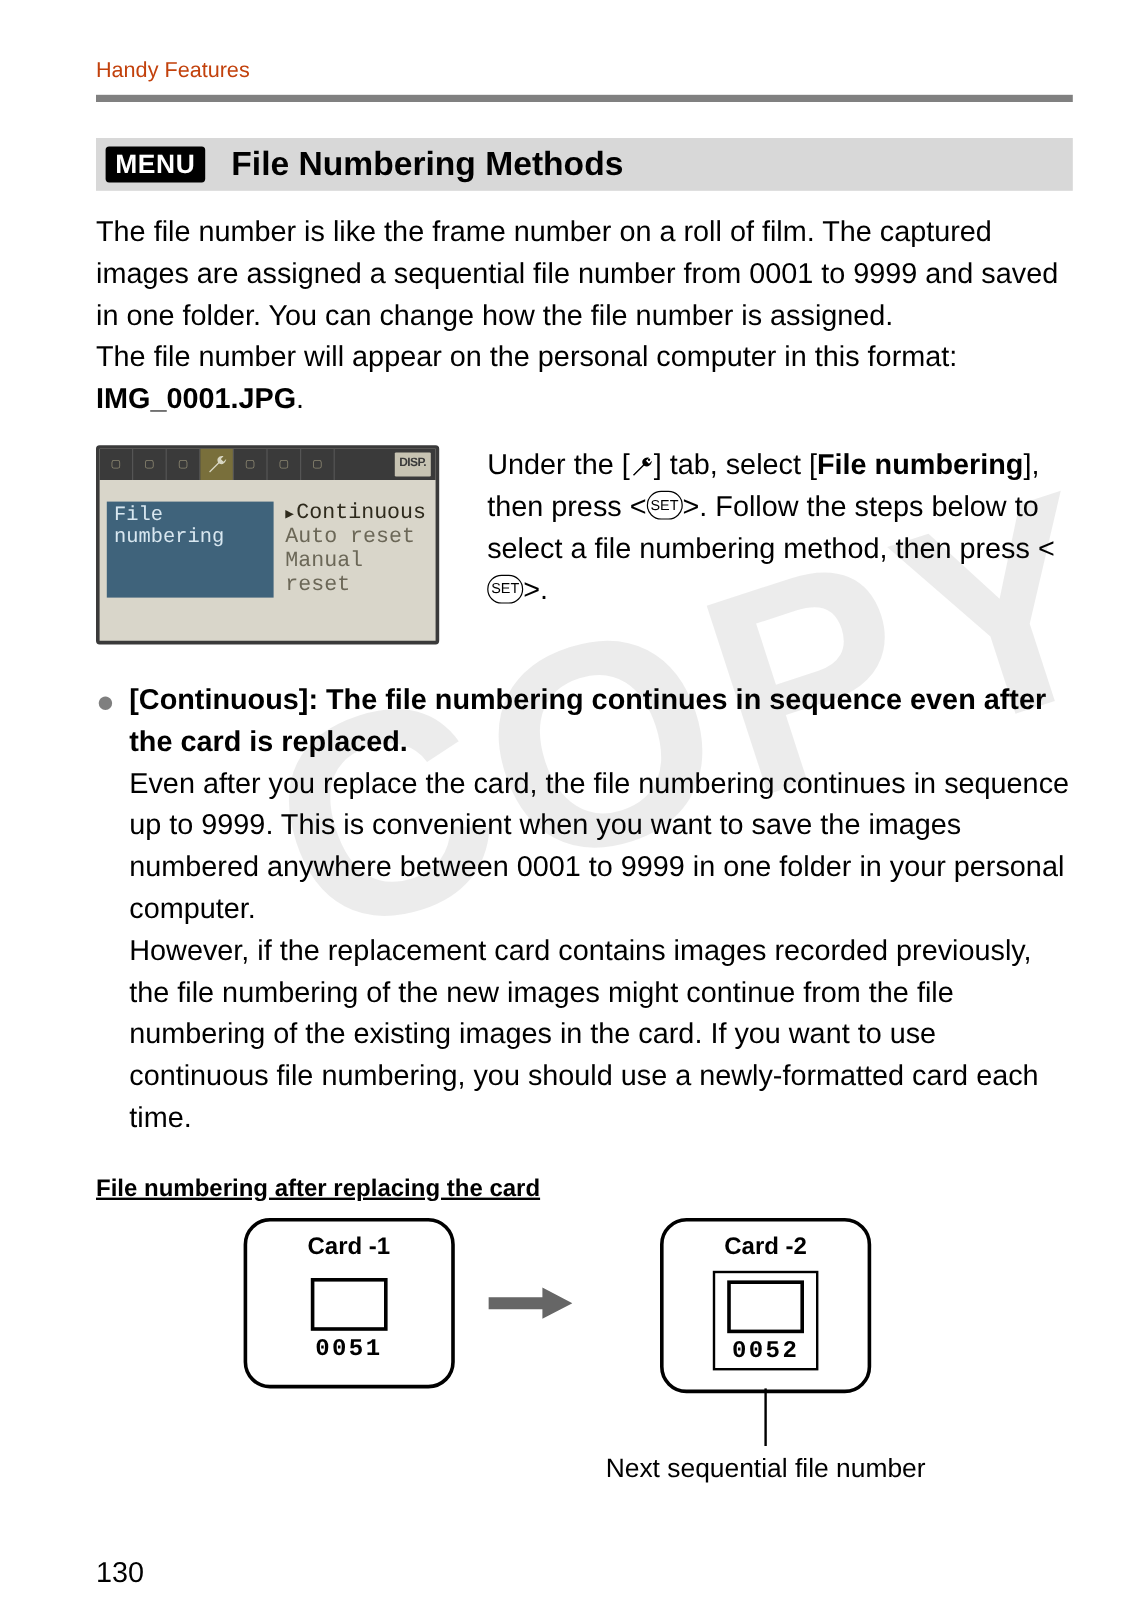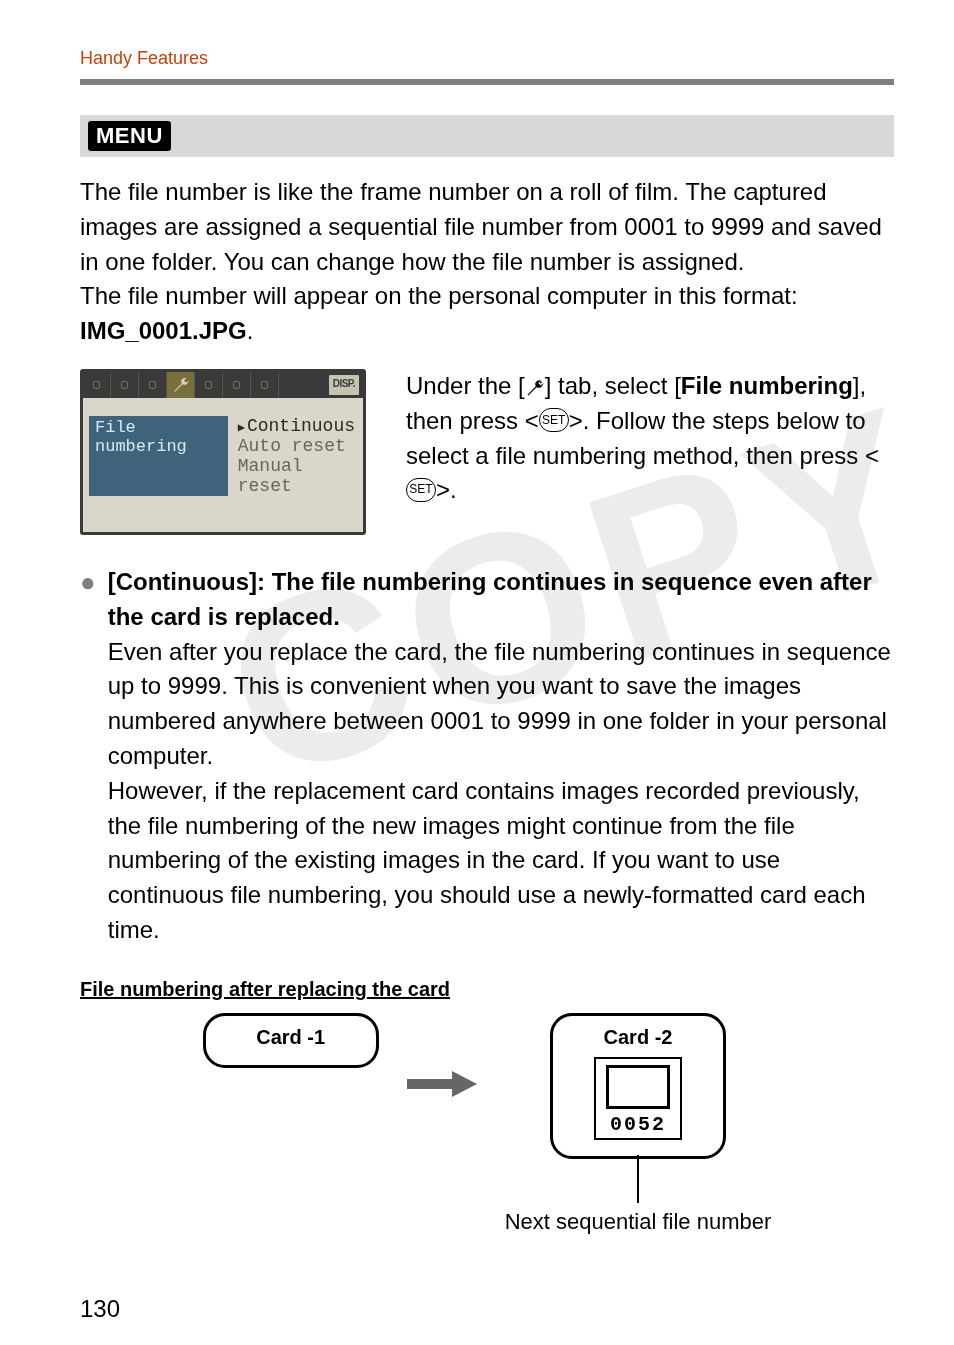--- a/index.html
+++ b/index.html
@@ -193,20 +193,21 @@
 </head>
 <body>
 
 <div class="page">
 
   <div class="running-head">Handy Features</div>
   <hr class="hr-thick">
 
   <div class="section-heading-row">
     <span class="menu-badge">MENU</span>
+    <span class="section-heading">File Numbering Methods</span>
   </div>
 
   <p class="intro-para">
     <span>The file number is like the frame number on a roll of film. The captured images are assigned a sequential file number from 0001 to 9999 and saved in one folder. You can change how the file number is assigned.</span>
     <br>
     <span>The file number will appear on the personal computer in this format: </span>
     <span class="filename-bold">IMG_0001.JPG</span><span>.</span>
   </p>
 
   <div class="wm">
@@ -260,20 +261,26 @@
       </div>
 
     </div>
   </div>
 
   <div class="diagram-title">File numbering after replacing the card</div>
 
   <div class="diagram">
     <div class="card">
       <div class="card-label">Card -1</div>
+      <div class="frame-box">
+        <div class="frame-group">
+          <div class="frame"></div>
+          <div class="frame-num">0051</div>
+        </div>
+      </div>
     </div>
 
     <div class="arrow">
       <svg width="70" height="30" viewBox="0 0 70 30">
         <polygon points="0,10 45,10 45,2 70,15 45,28 45,20 0,20" fill="#666"></polygon>
       </svg>
     </div>
 
     <div style="display:flex;flex-direction:column;align-items:center;">
       <div class="card">

